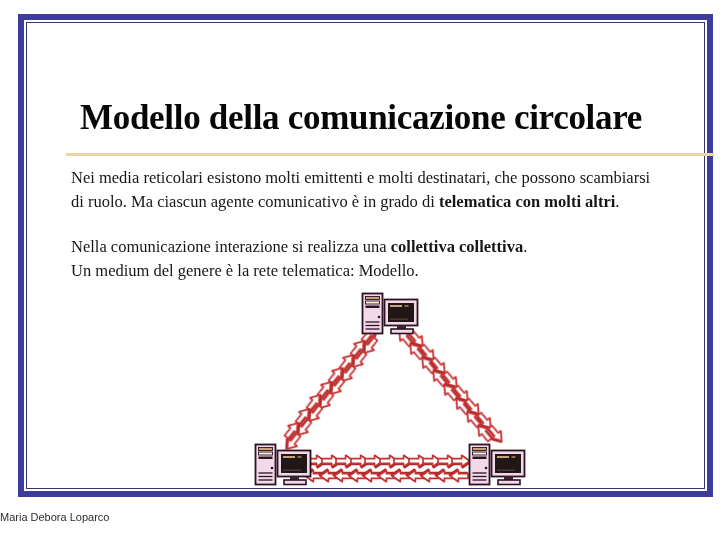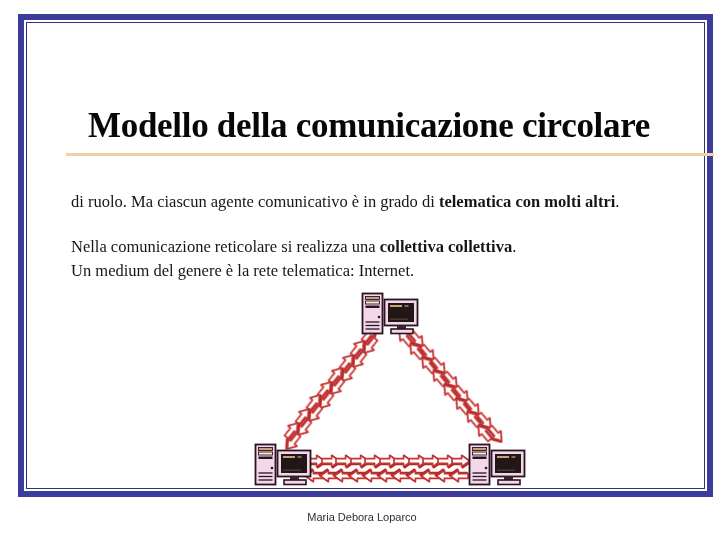--- a/index.html
+++ b/index.html
@@ -1,55 +1,55 @@
 <!DOCTYPE html>
 <html><head>
 <meta charset="utf-8">
 <style>
   html,body{margin:0;padding:0;background:#ffffff;}
   .page{position:relative;width:728px;height:546px;background:#ffffff;overflow:hidden;
         font-family:"Liberation Serif",serif;}
   .slide{position:absolute;left:18px;top:14px;width:695px;height:483px;
          border:6px solid #3c3c9c;box-sizing:border-box;background:#ffffff;}
   .slide-inner{position:absolute;left:2px;top:2px;right:2px;bottom:2px;border:1px solid #34346e;}
-  .title{position:absolute;left:56px;top:78px;margin:8px;font-size:35px;line-height:40px;
+  .title{position:absolute;left:56px;top:78px;margin:0;font-size:35px;line-height:40px;
          font-weight:bold;color:#070707;letter-spacing:-0.3px;white-space:nowrap;
          font-family:"Liberation Serif",serif;}
   .rule{position:absolute;left:42px;top:133px;width:648px;height:3px;background:#eed2a6;}
   .body-text{position:absolute;left:47px;top:146px;width:662px;font-size:16.5px;
              line-height:24px;color:#161616;}
   .para{margin:0;}
   .para + .para{margin-top:21px;}
   .diagram{position:absolute;left:0;top:0;width:728px;height:546px;pointer-events:none;}
   .computer{position:absolute;width:58px;height:46px;}
   .arrow{position:absolute;width:20px;height:14px;overflow:visible;
          filter:drop-shadow(1.2px 1.2px 0 #b02828);}
   .arrow path{fill:#ffffff;stroke:#c63333;stroke-width:1.7;stroke-linejoin:round;}
-  .footer{position:absolute;left:0;top:511px;width:724px;text-align:center;
+  .footer{position:absolute;left:0;top:511px;width:724px;text-align:left;
           font-family:"Liberation Sans",sans-serif;font-size:11px;color:#2e2e2e;}
 </style>
 </head>
 <body>
 
 <div class="page">
 
   <div class="slide">
     <div class="slide-inner"></div>
 
     <h1 class="title">Modello della comunicazione circolare</h1>
     <div class="rule"></div>
 
     <div class="body-text">
       <p class="para">
-        <br>
+        <span>Nei media reticolari esistono molti emittenti e molti destinatari, che possono scambiarsi</span><br>
         <span>di ruolo. Ma ciascun agente comunicativo è in grado di </span><b>telematica con molti altri</b><span>.</span>
       </p>
       <p class="para">
-        <span>Nella comunicazione reticolare si realizza una </span><b>collettiva collettiva</b><span>.</span><br>
-        <span>Un medium del genere è la rete telematica: Internet.</span>
+        <span>Nella comunicazione interazione si realizza una </span><b>collettiva collettiva</b><span>.</span><br>
+        <span>Un medium del genere è la rete telematica: Modello.</span>
       </p>
     </div>
 
     <div class="diagram">
         <svg viewBox="0 0 20 14" class="arrow" style="left: 334.882px; top: 307.494px; transform: rotate(308.797deg);">
           <path d="M1 4.7 L10.6 4.7 L10.6 1.3 L18.7 7 L10.6 12.7 L10.6 9.3 L1 9.3 Z"></path>
         </svg>
         <svg viewBox="0 0 20 14" class="arrow" style="left: 335.651px; top: 319.306px; transform: rotate(128.797deg);">
           <path d="M1 4.7 L10.6 4.7 L10.6 1.3 L18.7 7 L10.6 12.7 L10.6 9.3 L1 9.3 Z"></path>
         </svg>

